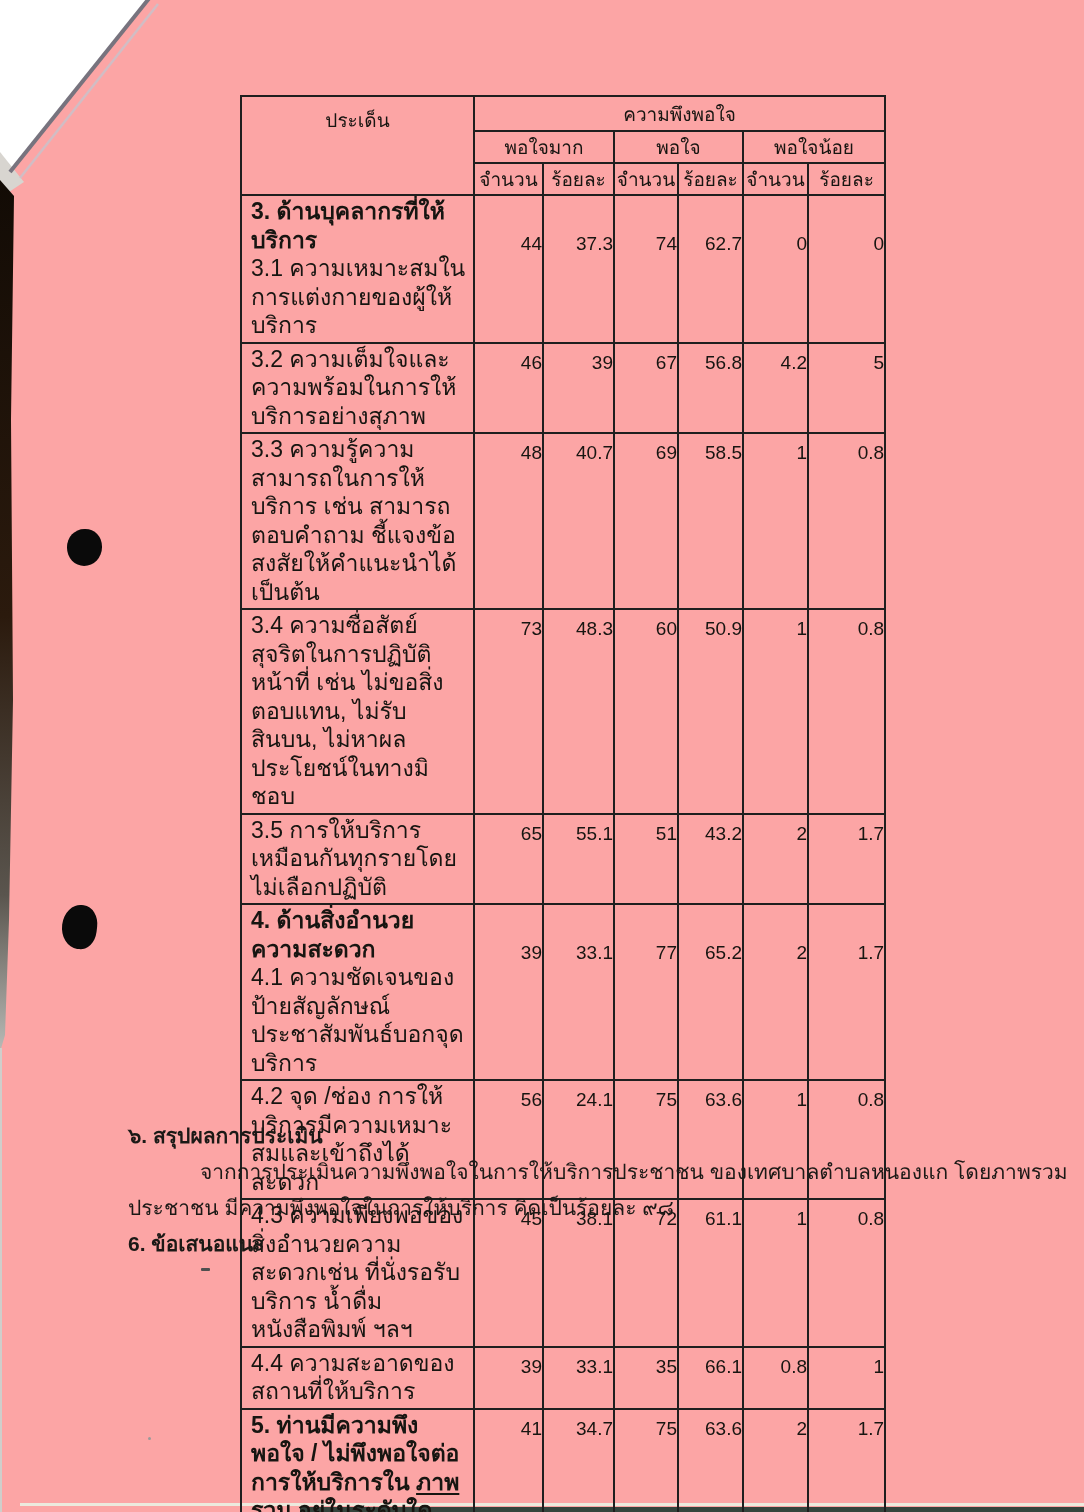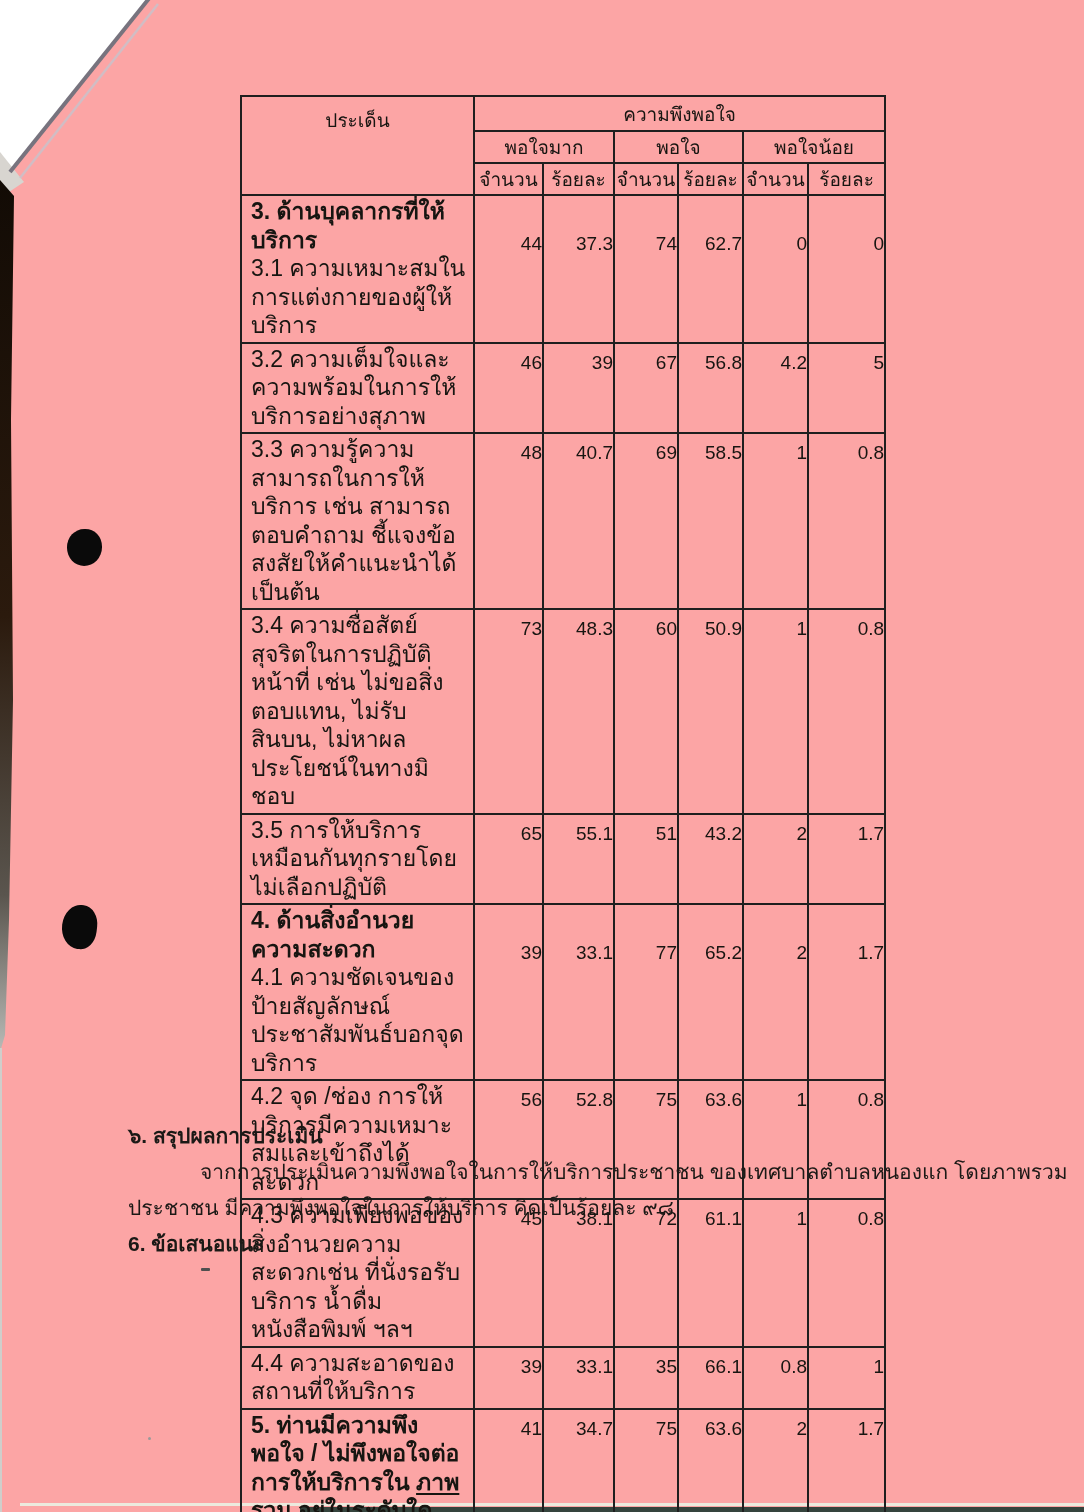--- a/index.html
+++ b/index.html
@@ -176,21 +176,21 @@
       <td class="num">33.1</td>
       <td class="num">77</td>
       <td class="num">65.2</td>
       <td class="num">2</td>
       <td class="num">1.7</td>
     </tr>
 
     <tr class="r6">
       <td class="item"><span>4.2 จุด /ช่อง การให้บริการมีความเหมาะสมและเข้าถึงได้สะดวก</span></td>
       <td class="num">56</td>
-      <td class="num">52.8</td>
+      <td class="num">24.1</td>
       <td class="num">75</td>
       <td class="num">63.6</td>
       <td class="num">1</td>
       <td class="num">0.8</td>
     </tr>
 
     <tr class="r7">
       <td class="item"><span>4.3 ความเพียงพอของสิ่งอำนวยความสะดวกเช่น ที่นั่งรอรับบริการ น้ำดื่ม หนังสือพิมพ์ ฯลฯ</span></td>
       <td class="num">45</td>
       <td class="num">38.1</td>

